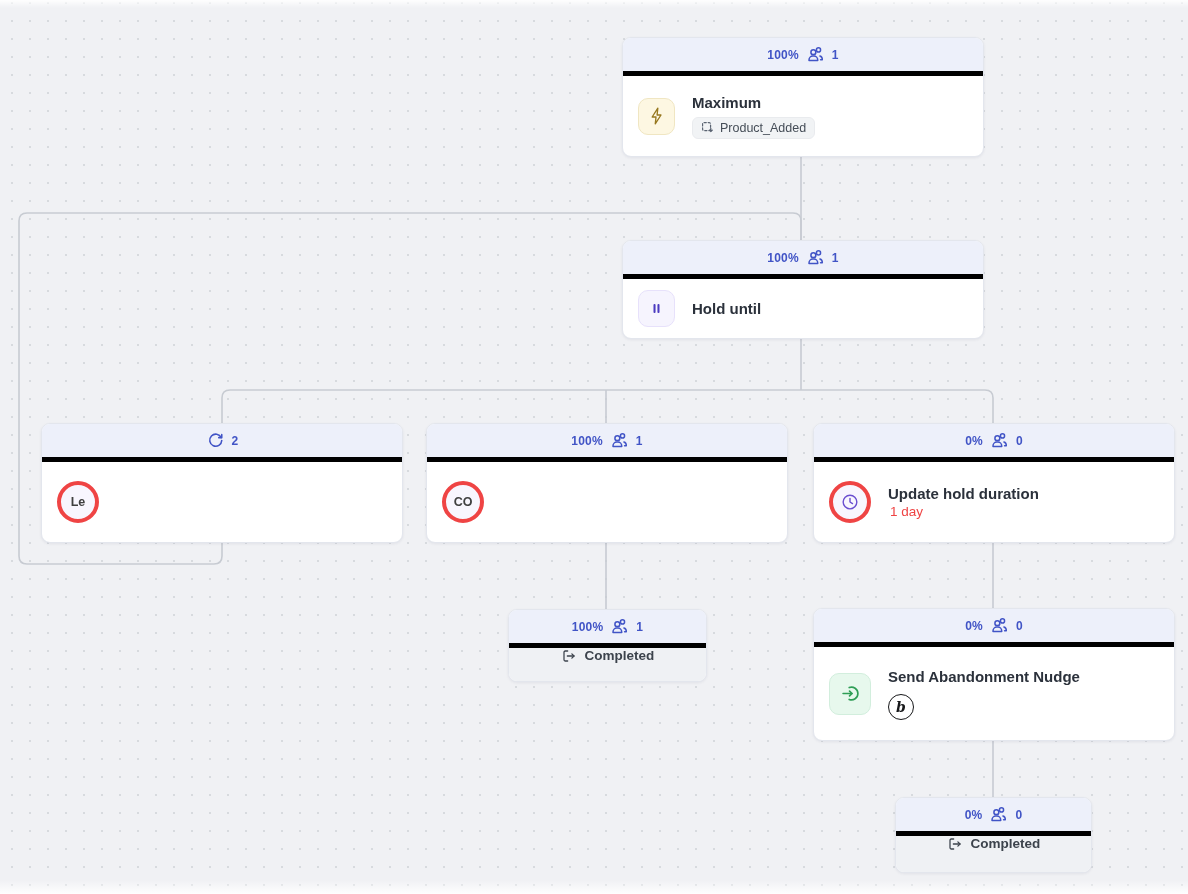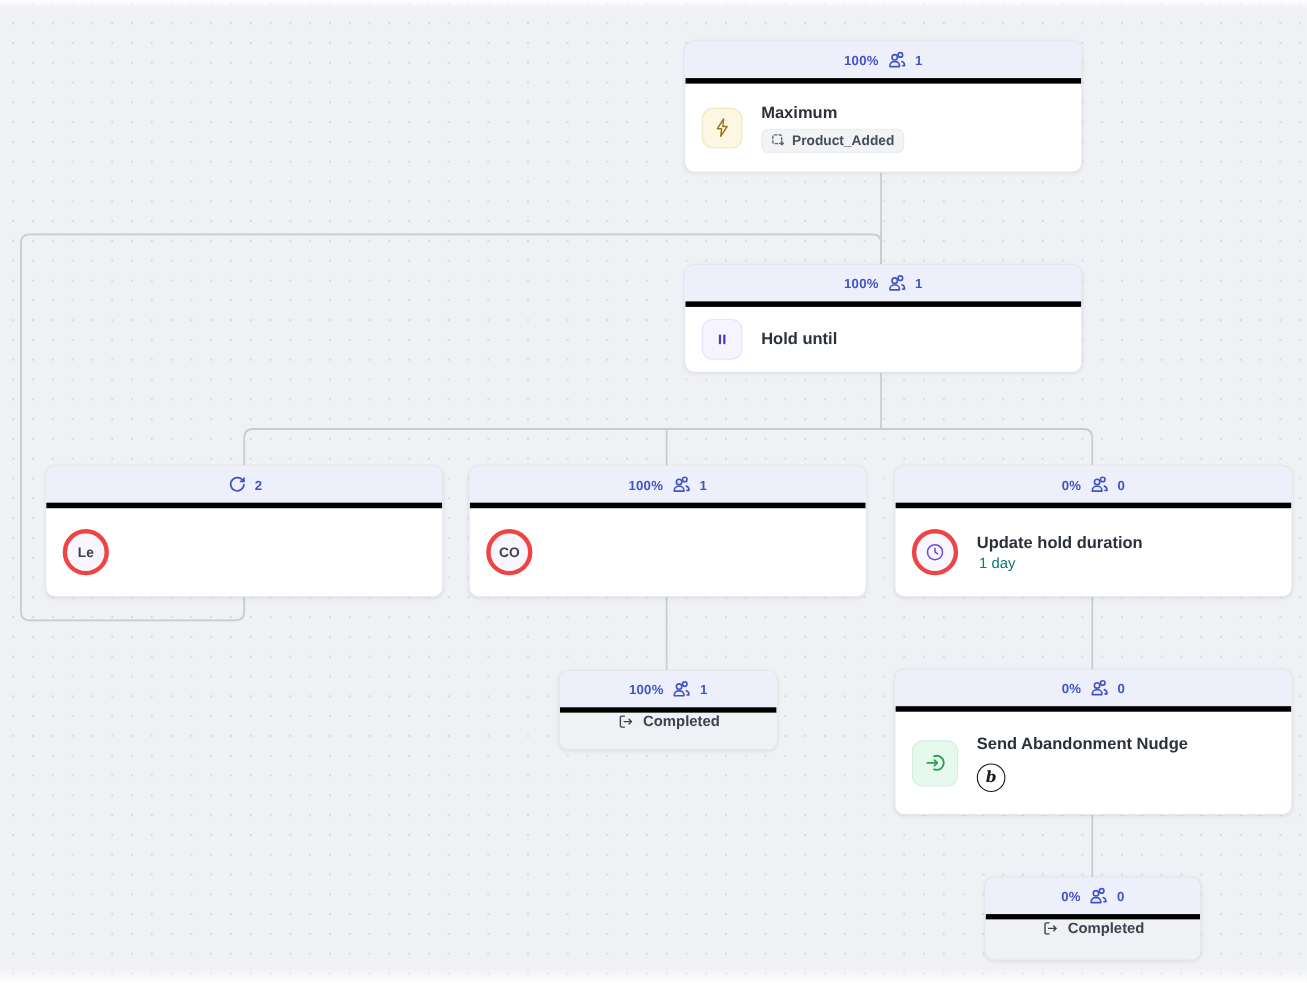--- a/index.html
+++ b/index.html
@@ -18,35 +18,35 @@
   svg.wires path{stroke:#c7cbd2;stroke-width:1.6;fill:none;}
 
   .node{position:absolute;background:#fff;border:1px solid #e3e6ed;border-radius:9px;
     box-shadow:0 1px 3px rgba(25,35,65,.07);display:flex;flex-direction:column;overflow:hidden;}
   .node-header{flex:none;height:33px;background:#edf0fa;border-bottom:5px solid #000000;
     display:flex;align-items:center;justify-content:center;gap:7px;
     color:#4154c6;font-size:12px;font-weight:700;letter-spacing:.2px;}
   .node-header svg{display:block;}
   .node-body{flex:1;display:flex;align-items:center;gap:17px;padding:0 15px;}
   .title{font-size:15px;font-weight:700;color:#2b313b;}
-  .subtitle{font-size:13.5px;font-weight:500;color:#0f766e;margin-top:2px;margin-left:2px;}
+  .subtitle{font-size:13.5px;font-weight:500;color:#ef4444;margin-top:2px;margin-left:2px;}
   .content{display:flex;flex-direction:column;justify-content:center;}
 
   .sq-icon{flex:none;display:flex;align-items:center;justify-content:center;border-radius:10px;}
   .sq-yellow{width:35px;height:35px;background:#fdf7e2;border:1px solid #f0e6c2;}
   .sq-purple{width:35px;height:35px;background:#f6f4fe;border:1px solid #e7e1fb;}
   .sq-green{width:40px;height:40px;background:#e7f8ed;border:1px solid #d2eedd;}
 
   .avatar{flex:none;width:34px;height:34px;border-radius:50%;background:#f8f6fe;border:4px solid #ef4444;
     display:flex;align-items:center;justify-content:center;
     color:#404040;font-size:12.5px;font-weight:700;}
 
   .badge{display:inline-flex;align-items:center;gap:6px;align-self:flex-start;
     background:#f1f3f5;border:1px solid #e9ebee;border-radius:6px;padding:3px 8px;margin-top:6px;
-    font-size:12.5px;font-weight:700;color:#454d57;}
+    font-size:12.5px;font-weight:400;color:#454d57;}
 
   .exit-body{flex:1;background:#eff1f4;display:flex;align-items:flex-start;justify-content:center;gap:8px;
     color:#3c434c;font-size:13.5px;font-weight:700;}
 
   .channel-chip{width:24px;height:24px;border-radius:50%;background:#fff;border:1.6px solid #17181a;
     display:flex;align-items:center;justify-content:center;margin-top:9px;
     font-family:"DejaVu Serif","Liberation Serif",serif;font-style:italic;font-weight:700;
     font-size:14px;color:#17181a;}
 </style>
 </head>

